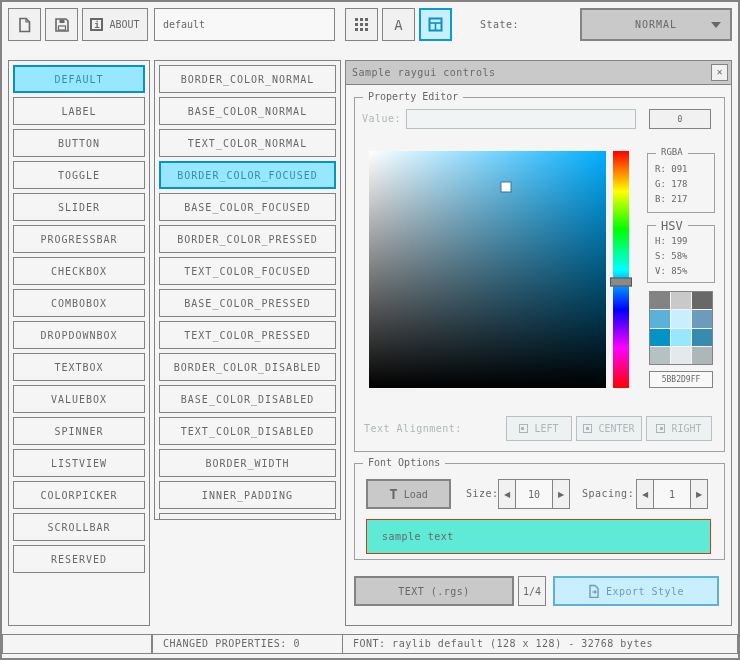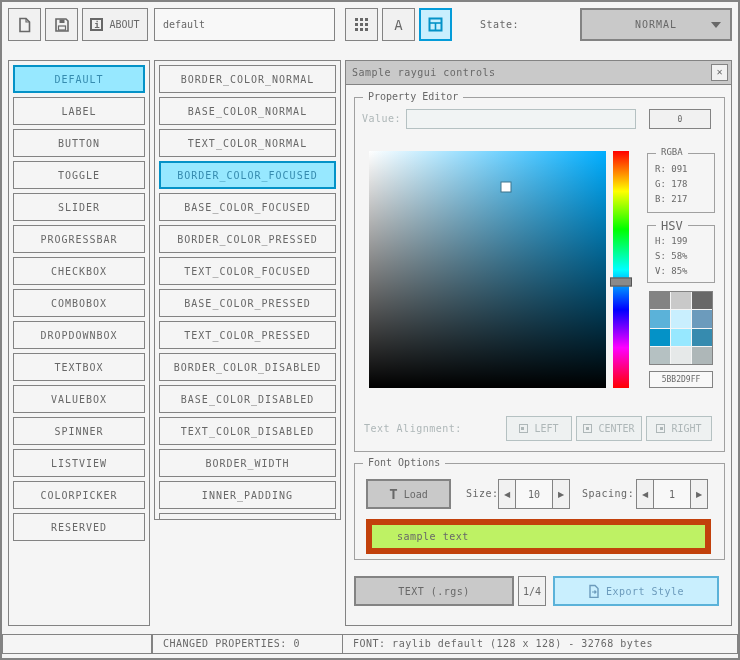--- a/index.html
+++ b/index.html
@@ -87,20 +87,21 @@
     <div class="item">SLIDER</div>
     <div class="item">PROGRESSBAR</div>
     <div class="item">CHECKBOX</div>
     <div class="item">COMBOBOX</div>
     <div class="item">DROPDOWNBOX</div>
     <div class="item">TEXTBOX</div>
     <div class="item">VALUEBOX</div>
     <div class="item">SPINNER</div>
     <div class="item">LISTVIEW</div>
     <div class="item">COLORPICKER</div>
+    <div class="item">SCROLLBAR</div>
     <div class="item">RESERVED</div>
   </div>
 
   <div class="panel" style="left:154px;top:60px;width:187px;height:460px">
     <div class="item">BORDER_COLOR_NORMAL</div>
     <div class="item">BASE_COLOR_NORMAL</div>
     <div class="item">TEXT_COLOR_NORMAL</div>
     <div class="item selected">BORDER_COLOR_FOCUSED</div>
     <div class="item">BASE_COLOR_FOCUSED</div>
     <div class="item">BORDER_COLOR_PRESSED</div>
@@ -219,21 +220,21 @@
     <div class="label" style="left:236px;top:418px;height:30px;line-height:30px">Spacing:</div>
     <div class="spin" style="left:290px;top:418px">
       <div class="arrow">
           <span>◀</span>
         </div>
       <div class="val">1</div>
       <div class="arrow">
           <span>▶</span>
         </div>
     </div>
-    <div class="abs" style="left:20px;top:458px;width:345px;height:35px;border:6px solid #c2410c;background:#bef264;display:flex;align-items:center;padding-left:25px;letter-spacing:.5px">sample text</div>
+    <div class="abs" style="left:20px;top:458px;width:345px;height:35px;border:1px solid #c2410c;background:#5eead4;display:flex;align-items:center;padding-left:15px;letter-spacing:.5px">sample text</div>
 
     <div class="btn gray" style="left:8px;top:515px;width:160px;height:30px;letter-spacing:.5px">
       <span>TEXT (.rgs)</span>
     </div>
     <div class="btn" style="left:172px;top:515px;width:28px;height:30px">
       <span>1/4</span>
     </div>
     <div class="btn blue" style="left:207px;top:515px;width:166px;height:30px;letter-spacing:.5px">
       <svg width="12" height="14" viewBox="0 0 12 14">
           <path d="M2 1.5h5l3 3v9H2z" fill="none" stroke="#6c9bbc" stroke-width="1.4"></path>

